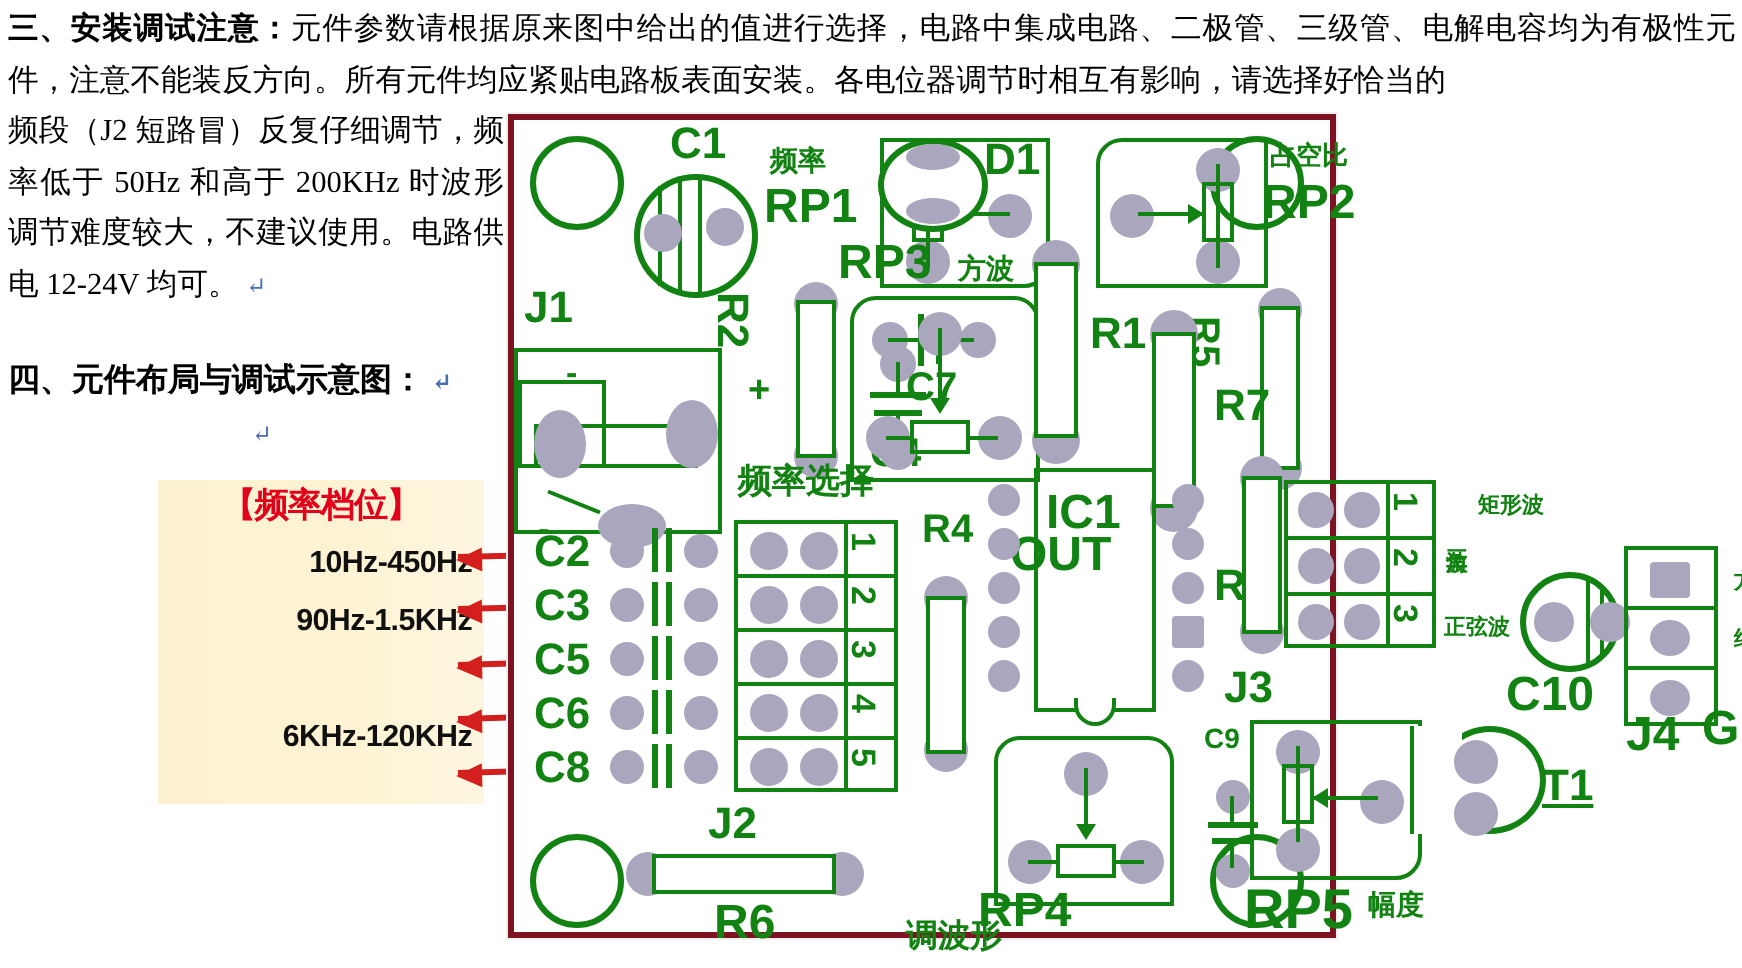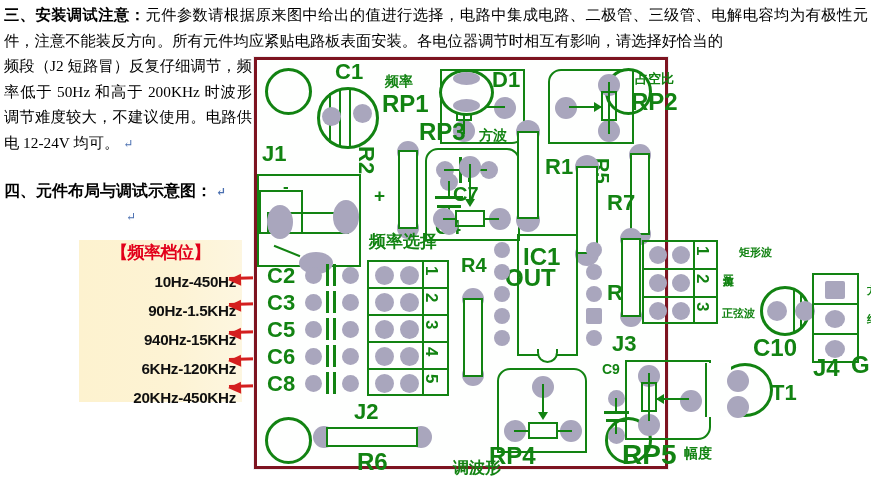--- a/index.html
+++ b/index.html
@@ -171,23 +171,21 @@
 
   <div id="heading4"><span>四、元件布局与调试示意图：</span> <span class="pilcrow">↵</span></div>
 
   <div id="stray-pilcrow">↵</div>
 </div>
 
 <div id="freq-box">
   <div id="freq-title">【频率档位】</div>
   <div class="freq-row r0">10Hz-450Hz</div>
   <div class="freq-row r1">90Hz-1.5KHz</div>
-  <div class="freq-row r2">940Hz-15KHz</div>
   <div class="freq-row r3">6KHz-120KHz</div>
-  <div class="freq-row r4">20KHz-450KHz</div>
 </div>
 
 <div class="arrow" style="left:229px; top:277px; width:170px; transform: rotate(-1.4deg);"></div>
 <div class="arrow" style="left:229px; top:303px; width:170px; transform: rotate(-1.4deg);"></div>
 <div class="arrow" style="left:229px; top:331px; width:170px; transform: rotate(-1.6deg);"></div>
 <div class="arrow" style="left:229px; top:358px; width:170px; transform: rotate(-1.6deg);"></div>
 <div class="arrow" style="left:229px; top:385px; width:170px; transform: rotate(-1.6deg);"></div>
 
 <div id="pcb">
  <div id="pcb-inner">
@@ -446,17 +444,17 @@
   <div class="sk" style="left:384px; top:322px; width:16px; height:30px;"></div>
   <div class="wire" style="left:400px; top:338px; width:32px; height:2px;"></div>
   <div class="arrowhead-left" style="left:399px; top:334px;"></div>
   <div class="lbl" style="left:365px; top:381px; font-size:28px;">RP5</div>
   <div class="lbl cn" style="left:427px; top:386px; font-size:14px;">幅度</div>
 
   <div class="hole" style="left:460px; top:303px; width:56px; height:54px;"></div>
   <div class="sk" style="left:448px; top:303px; width:26px; height:54px; border-right:none; background:#fefffe; border-top:none; border-bottom:none;"></div>
   <div class="pad" style="left:470px; top:310px; width:22px; height:22px;"></div>
   <div class="pad" style="left:470px; top:336px; width:22px; height:22px;"></div>
-  <div class="lbl" style="left:514px; top:322px; font-size:22px;">T1</div>
+  <div class="lbl" style="left:514px; top:322px; font-size:22px;text-decoration:underline;">T1</div>
 
 
  </div>
 </div>
 
 </body></html>

